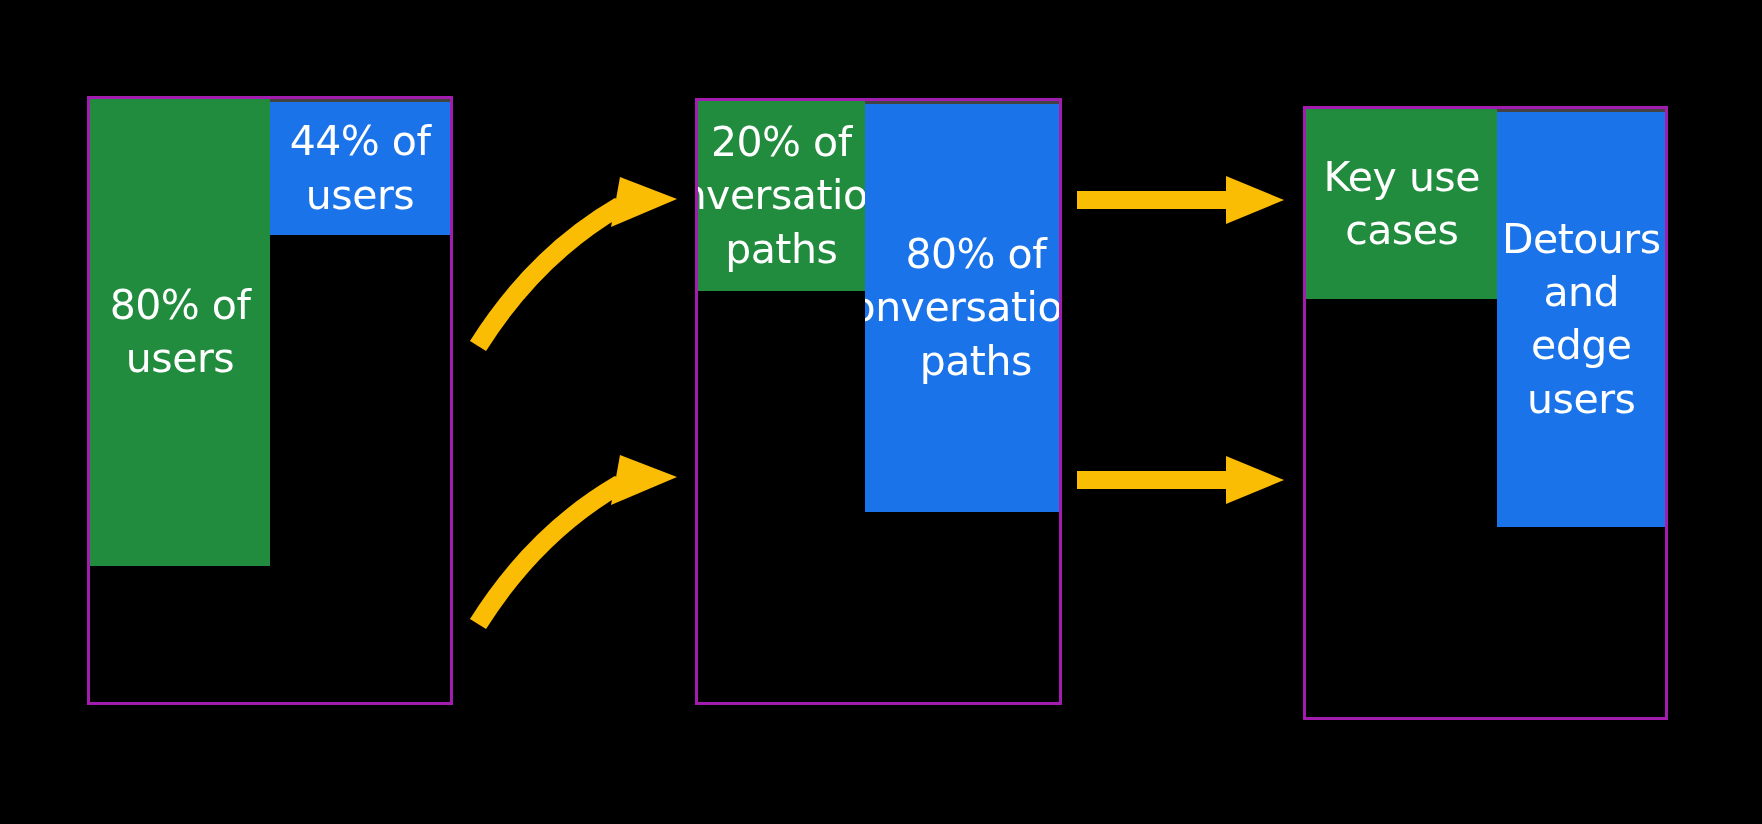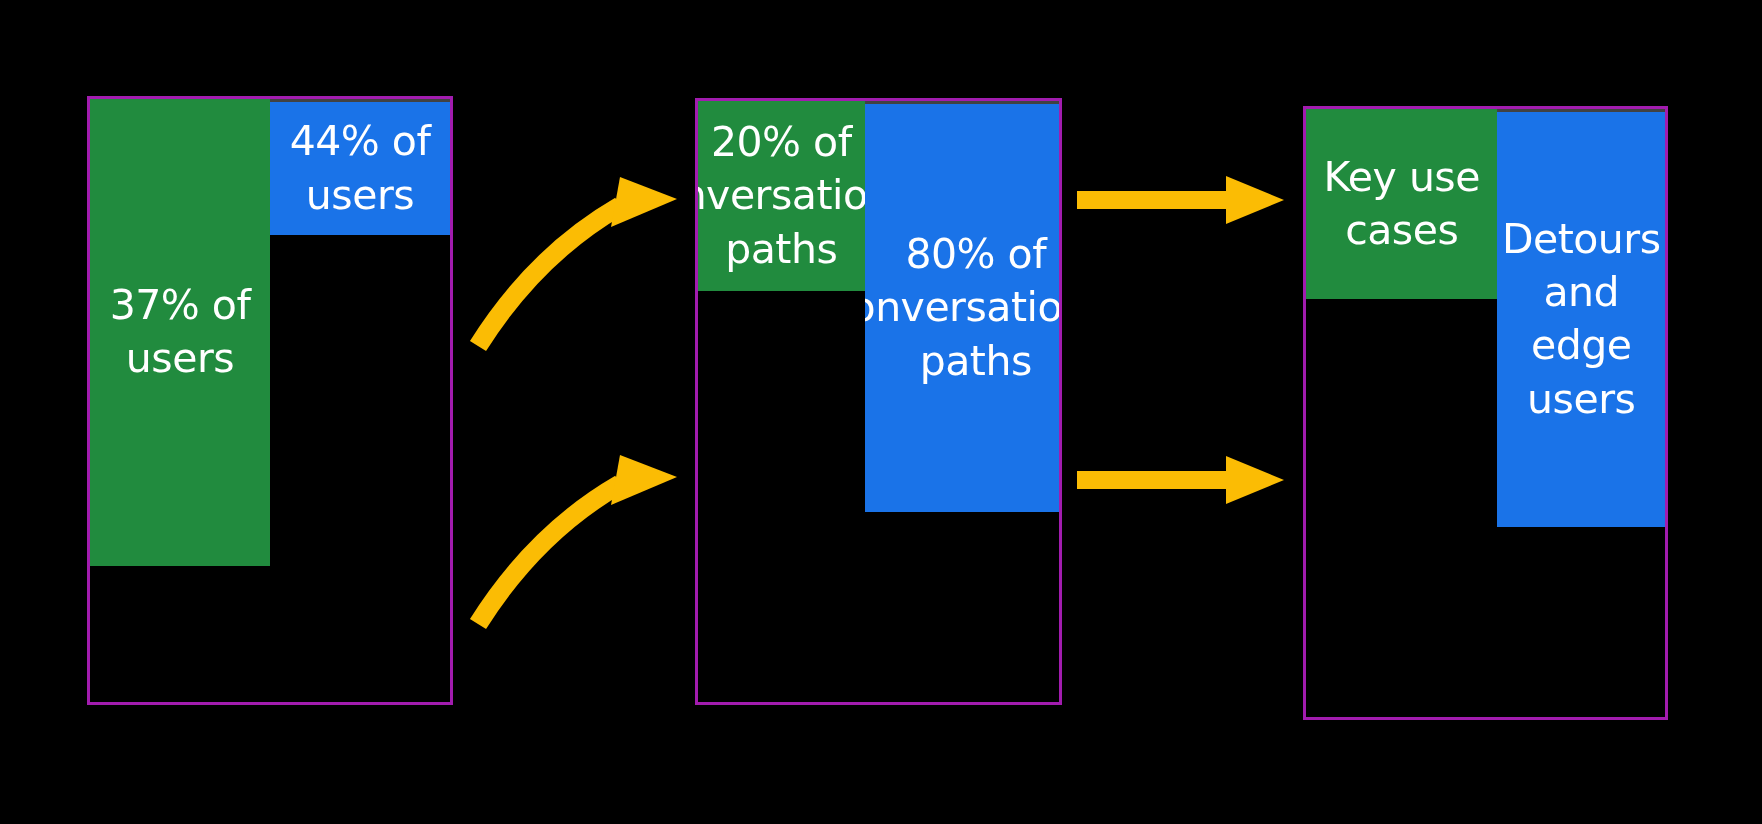--- a/index.html
+++ b/index.html
@@ -69,21 +69,21 @@
     stroke: none;
   }
 </style>
 </head>
 <body>
 
 <div class="canvas">
 
   <div class="bar bar-users">
     <div class="segment green">
-      <span class="segment-label">37% of users</span>
+      <span class="segment-label">80% of users</span>
     </div>
     <div class="segment blue">
       <span class="segment-label">44% of users</span>
     </div>
   </div>
 
   <div class="bar bar-paths">
     <div class="segment green">
       <span class="segment-label">20% of
 conversational

